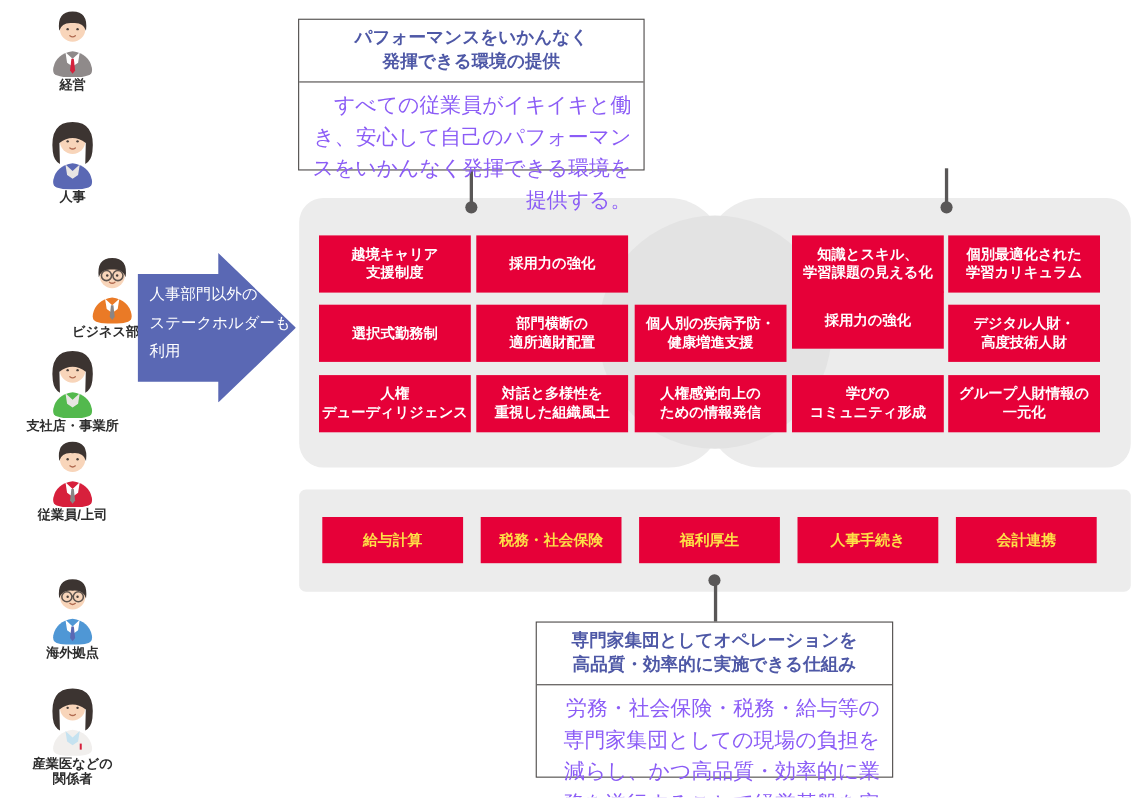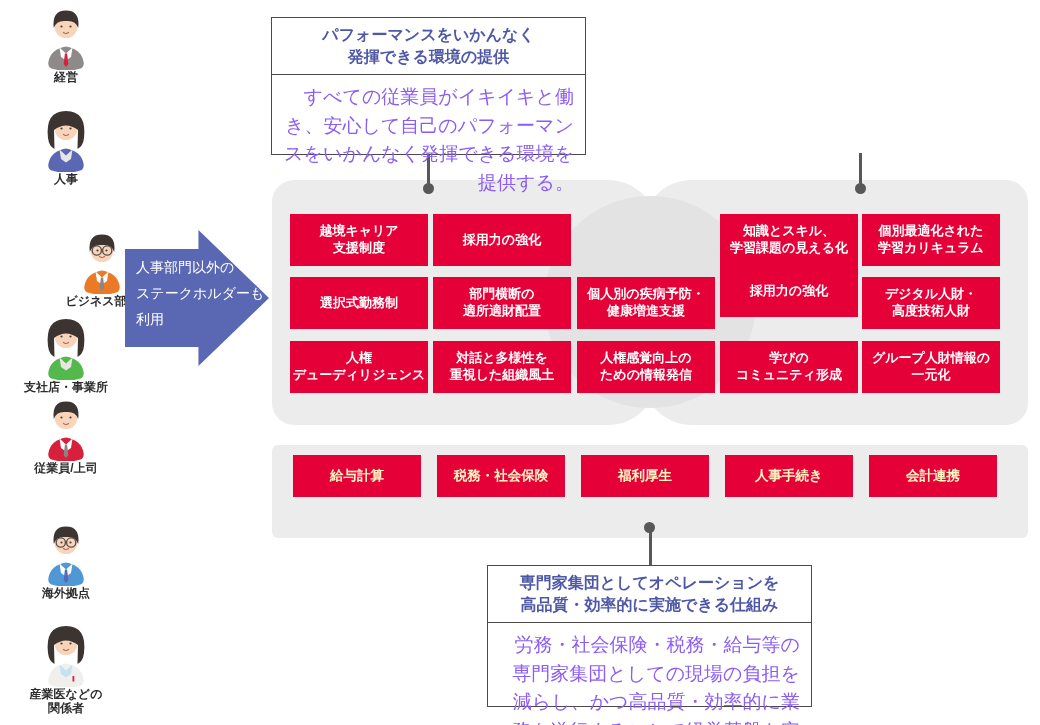--- a/index.html
+++ b/index.html
@@ -34,21 +34,21 @@
   #capability-panel{position:absolute;left:272px;top:180px;width:756px;height:245px;}
   .blob{position:absolute;top:0;width:386px;height:245px;background:var(--panel);}
   #blob-left{left:0;border-radius:22px 50px 50px 22px;}
   #blob-right{left:370px;border-radius:50px 22px 22px 50px;}
   #panel-overlap-circle{position:absolute;left:272px;top:16px;width:212px;height:212px;border-radius:50%;
     background:var(--panel-overlap);z-index:2;}
   .cap-cell{position:absolute;width:138px;height:52px;background:var(--red);color:#fff;font-size:13px;font-weight:bold;
     line-height:1.3;display:flex;align-items:center;justify-content:center;text-align:center;white-space:pre-line;z-index:3;}
   
   #operations-panel{position:absolute;left:272px;top:445px;width:756px;height:93px;background:var(--panel);border-radius:6px;}
-  .ops-cell{position:absolute;top:10px;width:128px;height:42px;background:var(--red);color:#fef9c3;font-size:13.5px;font-weight:bold;
+  .ops-cell{position:absolute;top:25px;width:128px;height:42px;background:var(--red);color:#fde047;font-size:13.5px;font-weight:bold;
     display:flex;align-items:center;justify-content:center;text-align:center;z-index:3;}
 </style>
 </head>
 <body>
 
 <div id="stage" style="--red: #e60038; --panel: #ececec; --panel-overlap: #e3e3e3; --arrow: #5a68b4; --title-blue: #4e58a6; --border: #4c4948; --connector: #595757;">
 
   <div id="persona-column">
       <div class="persona" style="top: 4px;">
         <svg width="64" height="66" viewBox="0 0 64 66">

